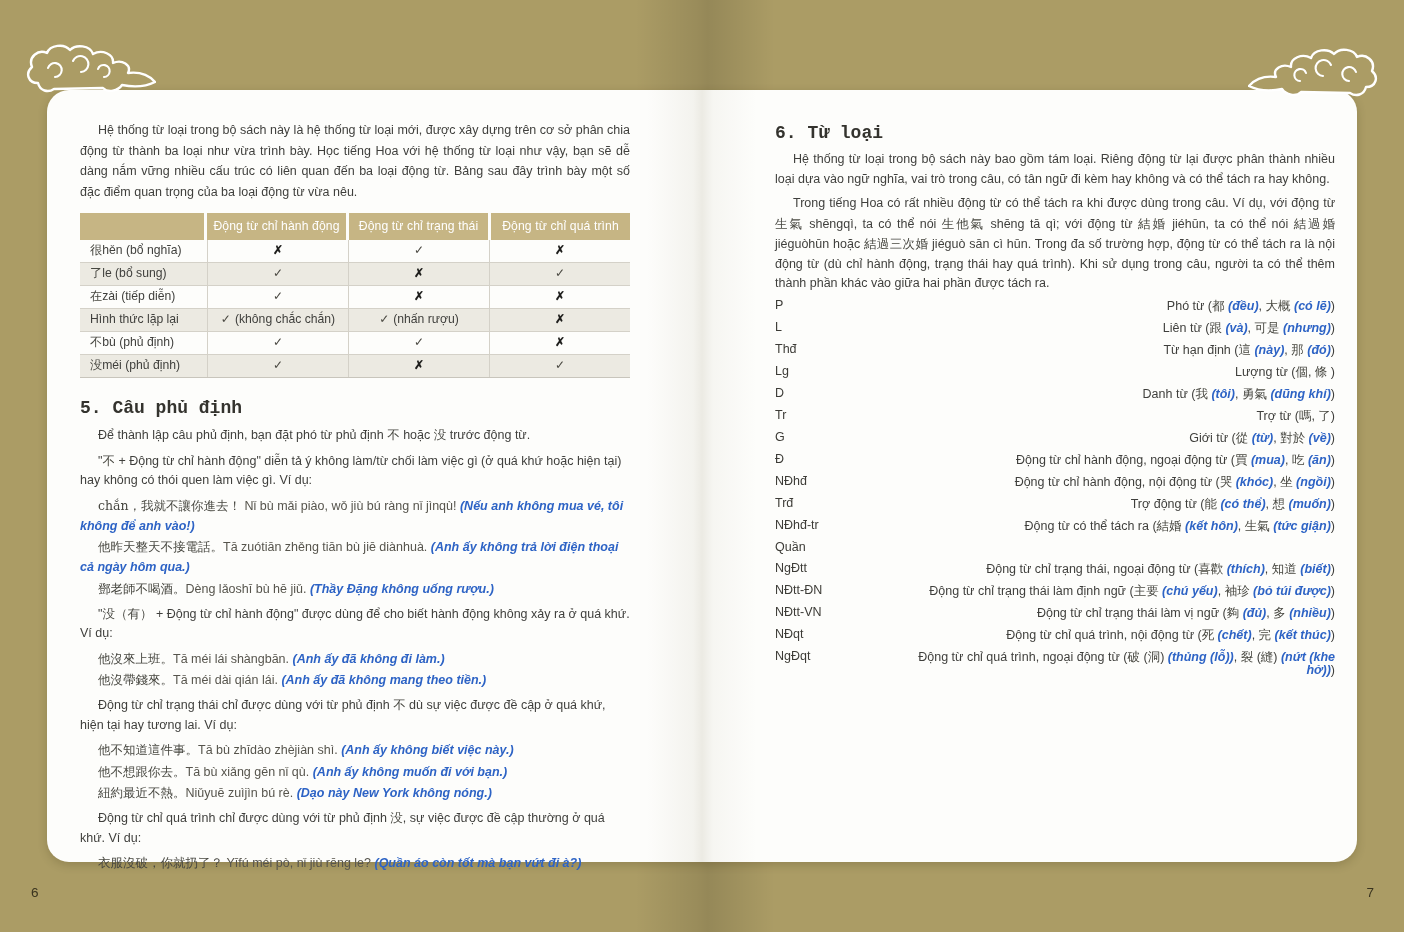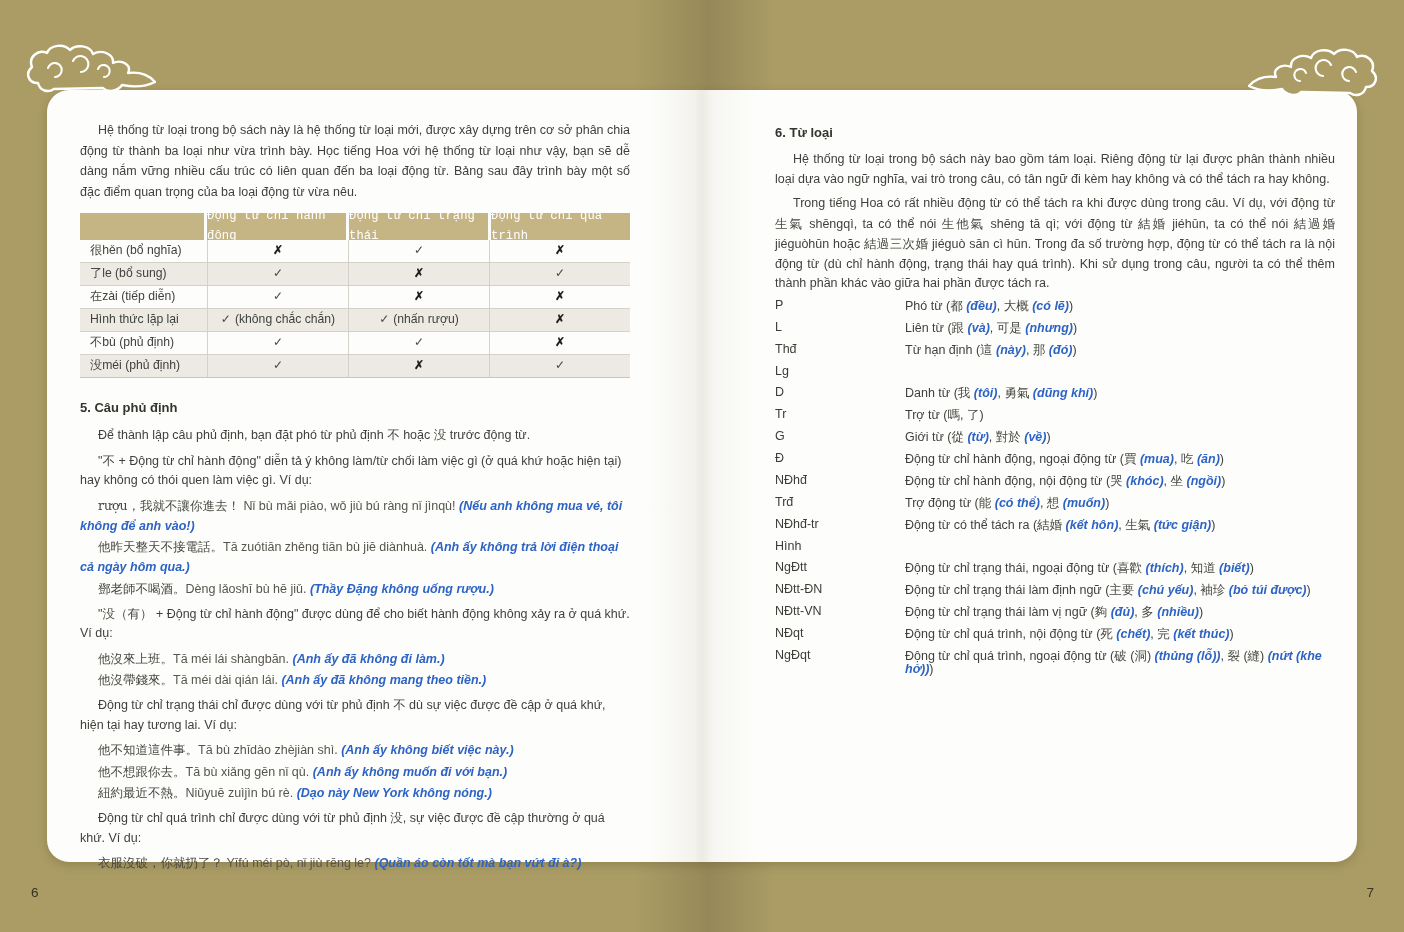--- a/index.html
+++ b/index.html
@@ -36,50 +36,50 @@
     background:linear-gradient(90deg, rgba(120,110,70,0) 0%, rgba(120,110,70,0.07) 42%, rgba(120,110,70,0.13) 50%, rgba(120,110,70,0.05) 60%, rgba(120,110,70,0) 100%);
   }
   .page{position:absolute;font-size:12.5px;line-height:19.5px;}
   .page-left{left:33px;top:30px;width:550px;}
   .page-right{left:728px;top:33px;width:560px;}
 
   .para{margin:5px 0;text-indent:18px;}
   .jus{text-align:justify;}
   .intro{margin:0 0 11px 0;line-height:20.5px;}
   .example{margin:1.5px 0;text-indent:18px;line-height:20px;}
-  .sec{font-size:13px;font-weight:bold;color:#34332e;margin:0 0 7px 0;line-height:20px;}
+  .sec{font-size:18px;font-weight:bold;color:#34332e;margin:0 0 7px 0;line-height:20px;font-family:Liberation Mono, monospace;}
   .sec-left{margin-top:20px;}
 
   .sg-cn{font-family:"DejaVu Serif", serif;color:var(--cn);}
   .sg-py{color:var(--pinyin);}
   .sg-vi{color:var(--blue);font-style:italic;font-weight:600;}
 
   
   .vtable{margin:0 0 6px 0;}
-  .thead{display:grid;grid-template-columns:124px 139px 139px 139px;column-gap:3px;font-family:Liberation Mono, monospace;}
+  .thead{display:grid;grid-template-columns:124px 139px 139px 139px;column-gap:3px;}
   .thead .hcell{
     background:var(--thead);color:#ffffff;height:27px;
     display:flex;align-items:center;justify-content:center;
     font-size:12.2px;letter-spacing:0.1px;
   }
   .trow{display:grid;grid-template-columns:127px 141px 141px 141px;border-bottom:1px solid var(--tline);}
   .trow:last-child{border-bottom:1px solid #c8c5bc;}
   .trow.alt{background:var(--rowalt);}
   .tcell{height:22px;display:flex;align-items:center;justify-content:center;font-size:12.2px;}
   .tcell + .tcell{border-left:1px solid var(--tline);}
   .tlabel{justify-content:flex-start;padding-left:10px;}
   .mark-check{color:#4c4b44;font-size:12px;}
   .mark-x{color:#1e1e1c;font-weight:bold;font-size:12px;}
   .mark-note{margin-left:4px;color:var(--ink);text-align:right;}
 
   
   .symhead{display:flex;margin:14px 0 12px 0;font-weight:bold;color:#34332e;font-size:12.8px;}
   .symrow{display:flex;margin:0 0 7.6px 0;line-height:13.4px;font-size:12.5px;}
   .symcode{flex:0 0 130px;color:#3c3b36;}
-  .symdesc{flex:1;}
+  .symdesc{flex:1;text-align:right;}
 
   .pageno{position:absolute;color:#39331f;font-size:13.5px;}
   .pageno-left{left:31px;top:885px;}
   .pageno-right{right:30px;top:885px;}
 
   .cloud{position:absolute;width:132px;height:54px;}
   .cloud-left{left:24px;top:43px;}
   .cloud-right{right:24px;top:47px;transform:scaleX(-1);}
 </style>
 </head>
@@ -193,21 +193,21 @@
                 <span class="mark-check">✓</span>
               </div>
             </div>
           </div>
       </div>
 
       <h3 class="sec sec-left">5. Câu phủ định</h3>
       <div>
           <div class="para"><span class="sg-t">Để thành lập câu phủ định, bạn đặt phó từ phủ định </span><span class="sg-cn">不</span><span class="sg-t"> hoặc </span><span class="sg-cn">没</span><span class="sg-t"> trước động từ.</span></div>
           <div class="para"><span class="sg-t">"</span><span class="sg-cn">不</span><span class="sg-t"> + Động từ chỉ hành động" diễn tả ý không làm/từ chối làm việc gì (ở quá khứ hoặc hiện tại) hay không có thói quen làm việc gì. Ví dụ:</span></div>
-          <div class="example"><span class="sg-cn">rượu，我就不讓你進去！</span><span class="sg-py">  Nǐ bù mǎi piào, wǒ jiù bú ràng nǐ jìnqù! </span><span class="sg-vi">(Nếu anh không mua vé, tôi không để anh vào!)</span></div>
+          <div class="example"><span class="sg-cn">chắn，我就不讓你進去！</span><span class="sg-py">  Nǐ bù mǎi piào, wǒ jiù bú ràng nǐ jìnqù! </span><span class="sg-vi">(Nếu anh không mua vé, tôi không để anh vào!)</span></div>
           <div class="example"><span class="sg-cn">他昨天整天不接電話。</span><span class="sg-py">Tā zuótiān zhěng tiān bù jiē diànhuà. </span><span class="sg-vi">(Anh ấy không trả lời điện thoại cả ngày hôm qua.)</span></div>
           <div class="example"><span class="sg-cn">鄧老師不喝酒。</span><span class="sg-py">Dèng lǎoshī bù hē jiǔ. </span><span class="sg-vi">(Thầy Đặng không uống rượu.)</span></div>
           <div class="para"><span class="sg-t">"</span><span class="sg-cn">没（有）</span><span class="sg-t"> + Động từ chỉ hành động" được dùng để cho biết hành động không xảy ra ở quá khứ. Ví dụ:</span></div>
           <div class="example"><span class="sg-cn">他沒來上班。</span><span class="sg-py">Tā méi lái shàngbān. </span><span class="sg-vi">(Anh ấy đã không đi làm.)</span></div>
           <div class="example"><span class="sg-cn">他沒帶錢來。</span><span class="sg-py">Tā méi dài qián lái. </span><span class="sg-vi">(Anh ấy đã không mang theo tiền.)</span></div>
           <div class="para"><span class="sg-t">Động từ chỉ trạng thái chỉ được dùng với từ phủ định </span><span class="sg-cn">不</span><span class="sg-t"> dù sự việc được đề cập ở quá khứ, hiện tại hay tương lai. Ví dụ:</span></div>
           <div class="example"><span class="sg-cn">他不知道這件事。</span><span class="sg-py">Tā bù zhīdào zhèjiàn shì. </span><span class="sg-vi">(Anh ấy không biết việc này.)</span></div>
           <div class="example"><span class="sg-cn">他不想跟你去。</span><span class="sg-py">Tā bù xiǎng gēn nǐ qù. </span><span class="sg-vi">(Anh ấy không muốn đi với bạn.)</span></div>
           <div class="example"><span class="sg-cn">紐約最近不熱。</span><span class="sg-py">Niǔyuē zuìjìn bú rè. </span><span class="sg-vi">(Dạo này New York không nóng.)</span></div>
           <div class="para"><span class="sg-t">Động từ chỉ quá trình chỉ được dùng với từ phủ định </span><span class="sg-cn">没</span><span class="sg-t">, sự việc được đề cập thường ở quá khứ. Ví dụ:</span></div>
@@ -230,20 +230,21 @@
           <div class="symrow">
             <span class="symcode">L</span>
             <span class="symdesc"><span class="sg-t">Liên từ (</span><span class="sg-cn">跟</span><span class="sg-vi"> (và)</span><span class="sg-t">, </span><span class="sg-cn">可是</span><span class="sg-vi"> (nhưng)</span><span class="sg-t">)</span></span>
           </div>
           <div class="symrow">
             <span class="symcode">Thđ</span>
             <span class="symdesc"><span class="sg-t">Từ hạn định (</span><span class="sg-cn">這</span><span class="sg-vi"> (này)</span><span class="sg-t">, </span><span class="sg-cn">那</span><span class="sg-vi"> (đó)</span><span class="sg-t">)</span></span>
           </div>
           <div class="symrow">
             <span class="symcode">Lg</span>
+            <span class="symdesc"><span class="sg-t">Lượng từ (</span><span class="sg-cn">個</span><span class="sg-t">, </span><span class="sg-cn">條</span><span class="sg-t"> )</span></span>
           </div>
           <div class="symrow">
             <span class="symcode">D</span>
             <span class="symdesc"><span class="sg-t">Danh từ (</span><span class="sg-cn">我</span><span class="sg-vi"> (tôi)</span><span class="sg-t">, </span><span class="sg-cn">勇氣</span><span class="sg-vi"> (dũng khí)</span><span class="sg-t">)</span></span>
           </div>
           <div class="symrow">
             <span class="symcode">Tr</span>
             <span class="symdesc"><span class="sg-t">Trợ từ (</span><span class="sg-cn">嗎</span><span class="sg-t">, </span><span class="sg-cn">了</span><span class="sg-t">)</span></span>
           </div>
           <div class="symrow">
@@ -260,21 +261,21 @@
           </div>
           <div class="symrow">
             <span class="symcode">Trđ</span>
             <span class="symdesc"><span class="sg-t">Trợ động từ (</span><span class="sg-cn">能</span><span class="sg-vi"> (có thể)</span><span class="sg-t">, </span><span class="sg-cn">想</span><span class="sg-vi"> (muốn)</span><span class="sg-t">)</span></span>
           </div>
           <div class="symrow">
             <span class="symcode">NĐhđ-tr</span>
             <span class="symdesc"><span class="sg-t">Động từ có thể tách ra (</span><span class="sg-cn">結婚</span><span class="sg-vi"> (kết hôn)</span><span class="sg-t">, </span><span class="sg-cn">生氣</span><span class="sg-vi"> (tức giận)</span><span class="sg-t">)</span></span>
           </div>
           <div class="symrow">
-            <span class="symcode">Hình</span>
+            <span class="symcode">Quần</span>
           </div>
           <div class="symrow">
             <span class="symcode">NgĐtt</span>
             <span class="symdesc"><span class="sg-t">Động từ chỉ trạng thái, ngoại động từ (</span><span class="sg-cn">喜歡</span><span class="sg-vi"> (thích)</span><span class="sg-t">, </span><span class="sg-cn">知道</span><span class="sg-vi"> (biết)</span><span class="sg-t">)</span></span>
           </div>
           <div class="symrow">
             <span class="symcode">NĐtt-ĐN</span>
             <span class="symdesc"><span class="sg-t">Động từ chỉ trạng thái làm định ngữ (</span><span class="sg-cn">主要</span><span class="sg-vi"> (chú yếu)</span><span class="sg-t">, </span><span class="sg-cn">袖珍</span><span class="sg-vi"> (bỏ túi được)</span><span class="sg-t">)</span></span>
           </div>
           <div class="symrow">

